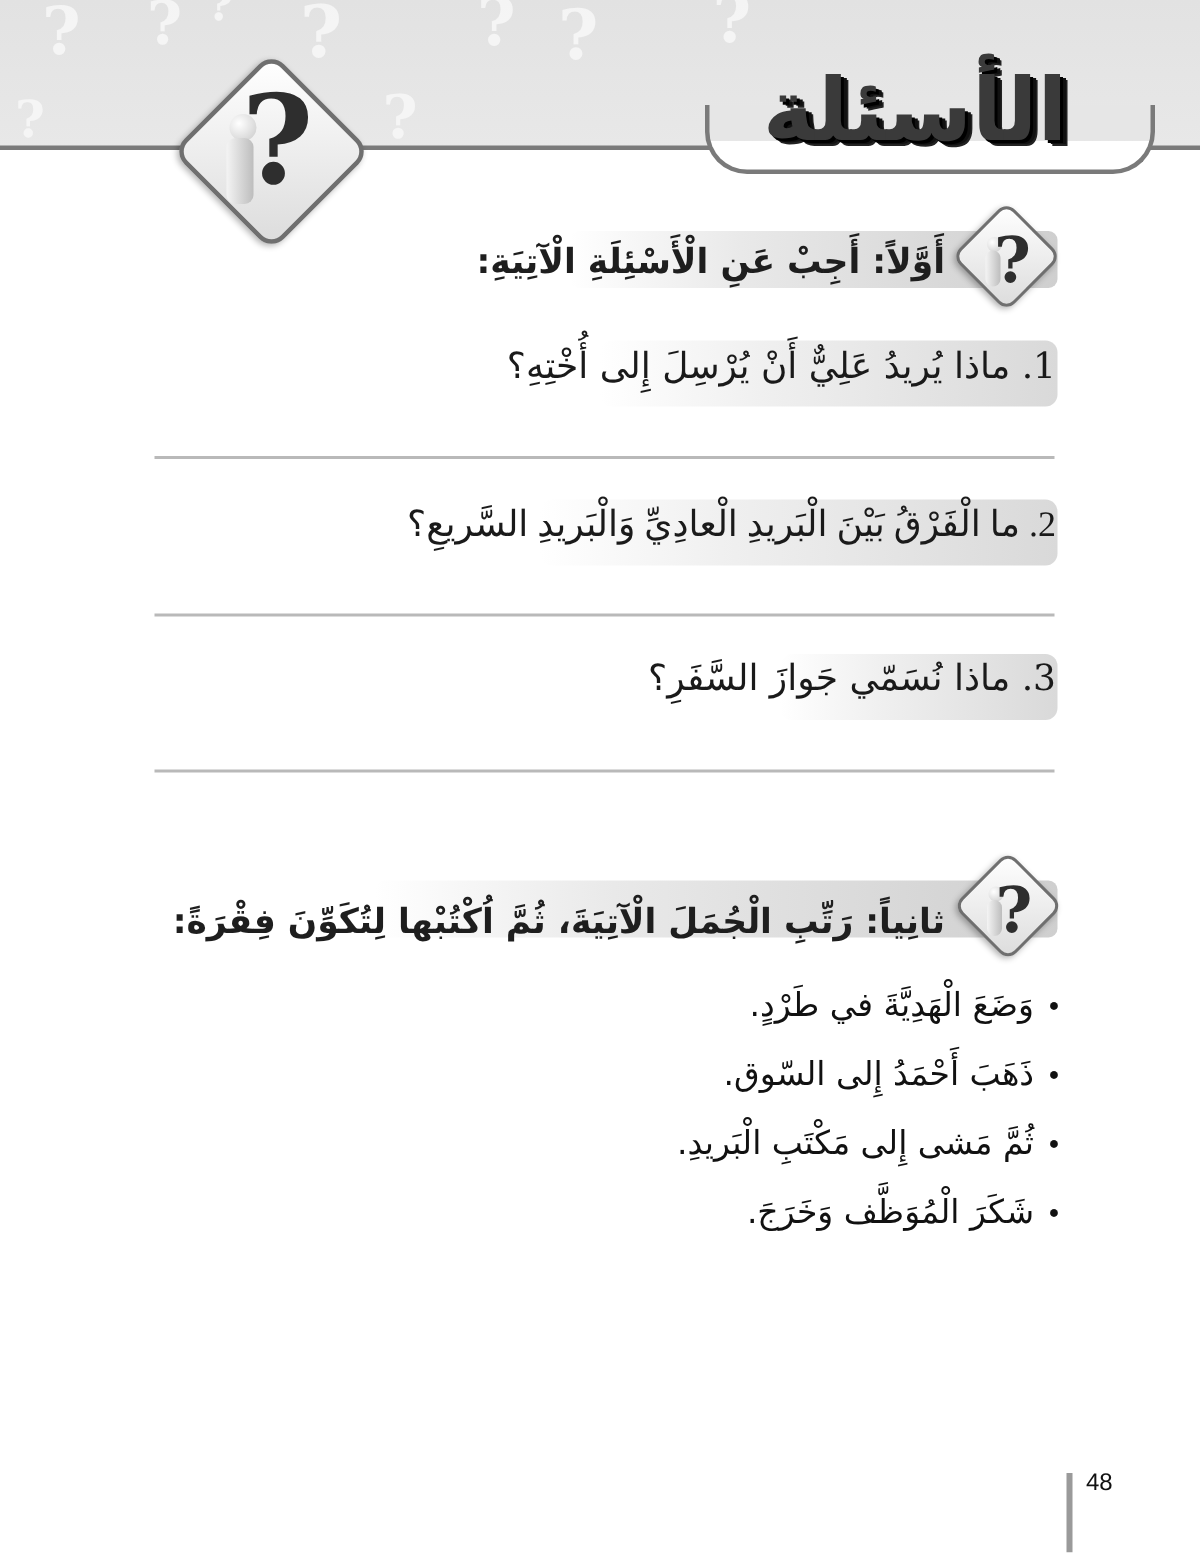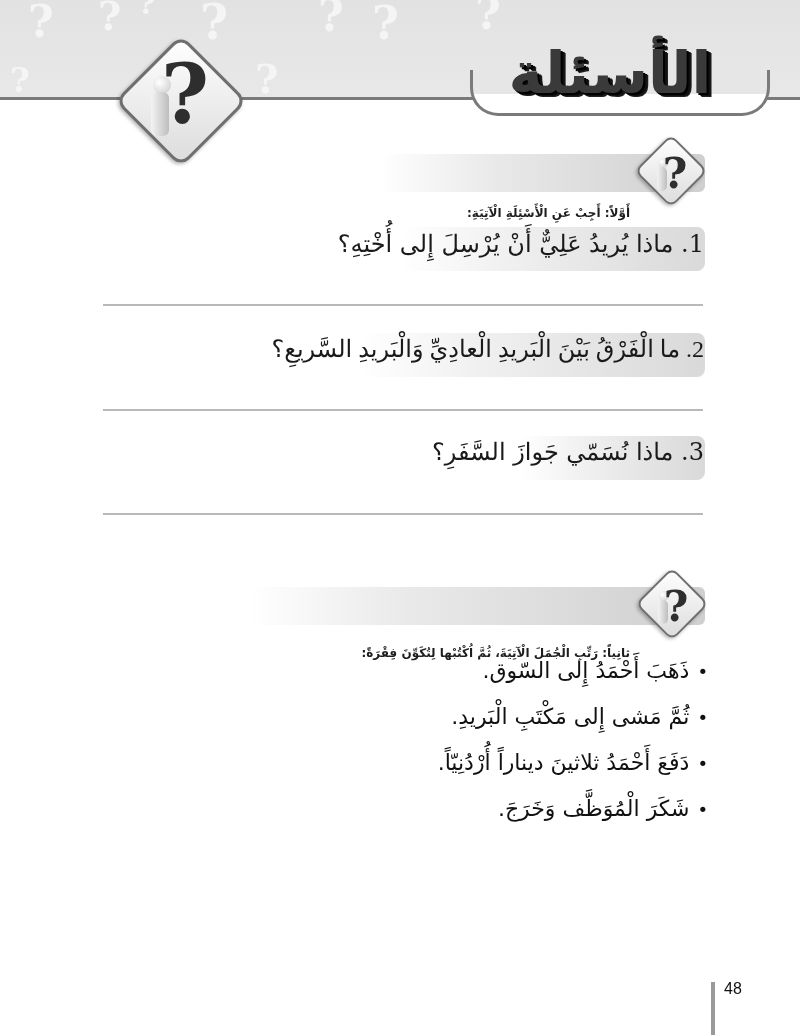--- a/index.html
+++ b/index.html
@@ -50,22 +50,22 @@
       position: absolute; border-radius: 6px; background: linear-gradient(90deg, #f4f4f4, #bdbdbd);
     }
 
     
     .section-pill {
       position: absolute; height: 38px; border-radius: 6px;
       background: linear-gradient(90deg, #ffffff 0%, #e9e9e9 35%, #cfcfcf 100%);
     }
     .section-text {
       position: absolute; direction: rtl; text-align: center;
-      font-family: "DejaVu Sans", sans-serif; font-weight: bold; font-size: 12px;
-      color: #1e1e1e; white-space: nowrap; margin-top: 44px;
+      font-family: "DejaVu Sans", sans-serif; font-weight: bold; font-size: 23px;
+      color: #1e1e1e; white-space: nowrap;
     }
 
     
     .q-pill {
       position: absolute; height: 44px; border-radius: 8px;
       background: linear-gradient(90deg, rgba(255,255,255,0) 0%, #f0f0f0 35%, #d9d9d9 100%);
     }
     .q-text {
       position: absolute; direction: rtl; text-align: right; white-space: nowrap;
       font-family: "DejaVu Serif", serif; font-size: 24px; color: #1a1a1a;
@@ -139,20 +139,20 @@
 <div class="section-pill" style="left:250px;top:587px;width:455px;"></div>
 <div>
   <div class="diamond" style="left:646px;top:578px;width:52px;height:52px;border-width:2px;border-radius:8px;"></div>
   <div class="figure-head" style="left:659px;top:591px;width:10px;height:10px;"></div>
   <div class="figure-body" style="left:658px;top:600px;width:10px;height:24px;"></div>
   <div class="diamond-icon" style="left:661px;top:579px;width:30px;font-size:42px;line-height:56px;">?</div>
 </div>
 <div class="section-text" style="right:170px;top:602px;">ثانِياً: رَتِّبِ الْجُمَلَ الْآتِيَةَ، ثُمَّ اُكْتُبْها لِتُكَوِّنَ فِقْرَةً:</div>
 
 <div class="bullet-list">
+  <div class="bullet-item"><span class="bullet-dot">•</span><span>وَضَعَ الْهَدِيَّةَ في طَرْدٍ.</span></div>
   <div class="bullet-item"><span class="bullet-dot">•</span><span>ذَهَبَ أَحْمَدُ إِلى السّوق.</span></div>
   <div class="bullet-item"><span class="bullet-dot">•</span><span>ثُمَّ مَشى إِلى مَكْتَبِ الْبَريدِ.</span></div>
-  <div class="bullet-item"><span class="bullet-dot">•</span><span>دَفَعَ أَحْمَدُ ثلاثينَ ديناراً أُرْدُنِيّاً.</span></div>
   <div class="bullet-item"><span class="bullet-dot">•</span><span>شَكَرَ الْمُوَظَّف وَخَرَجَ.</span></div>
 </div>
 
 <div class="page-rule"></div>
 <div class="page-num">48</div>
 
 </body></html>

